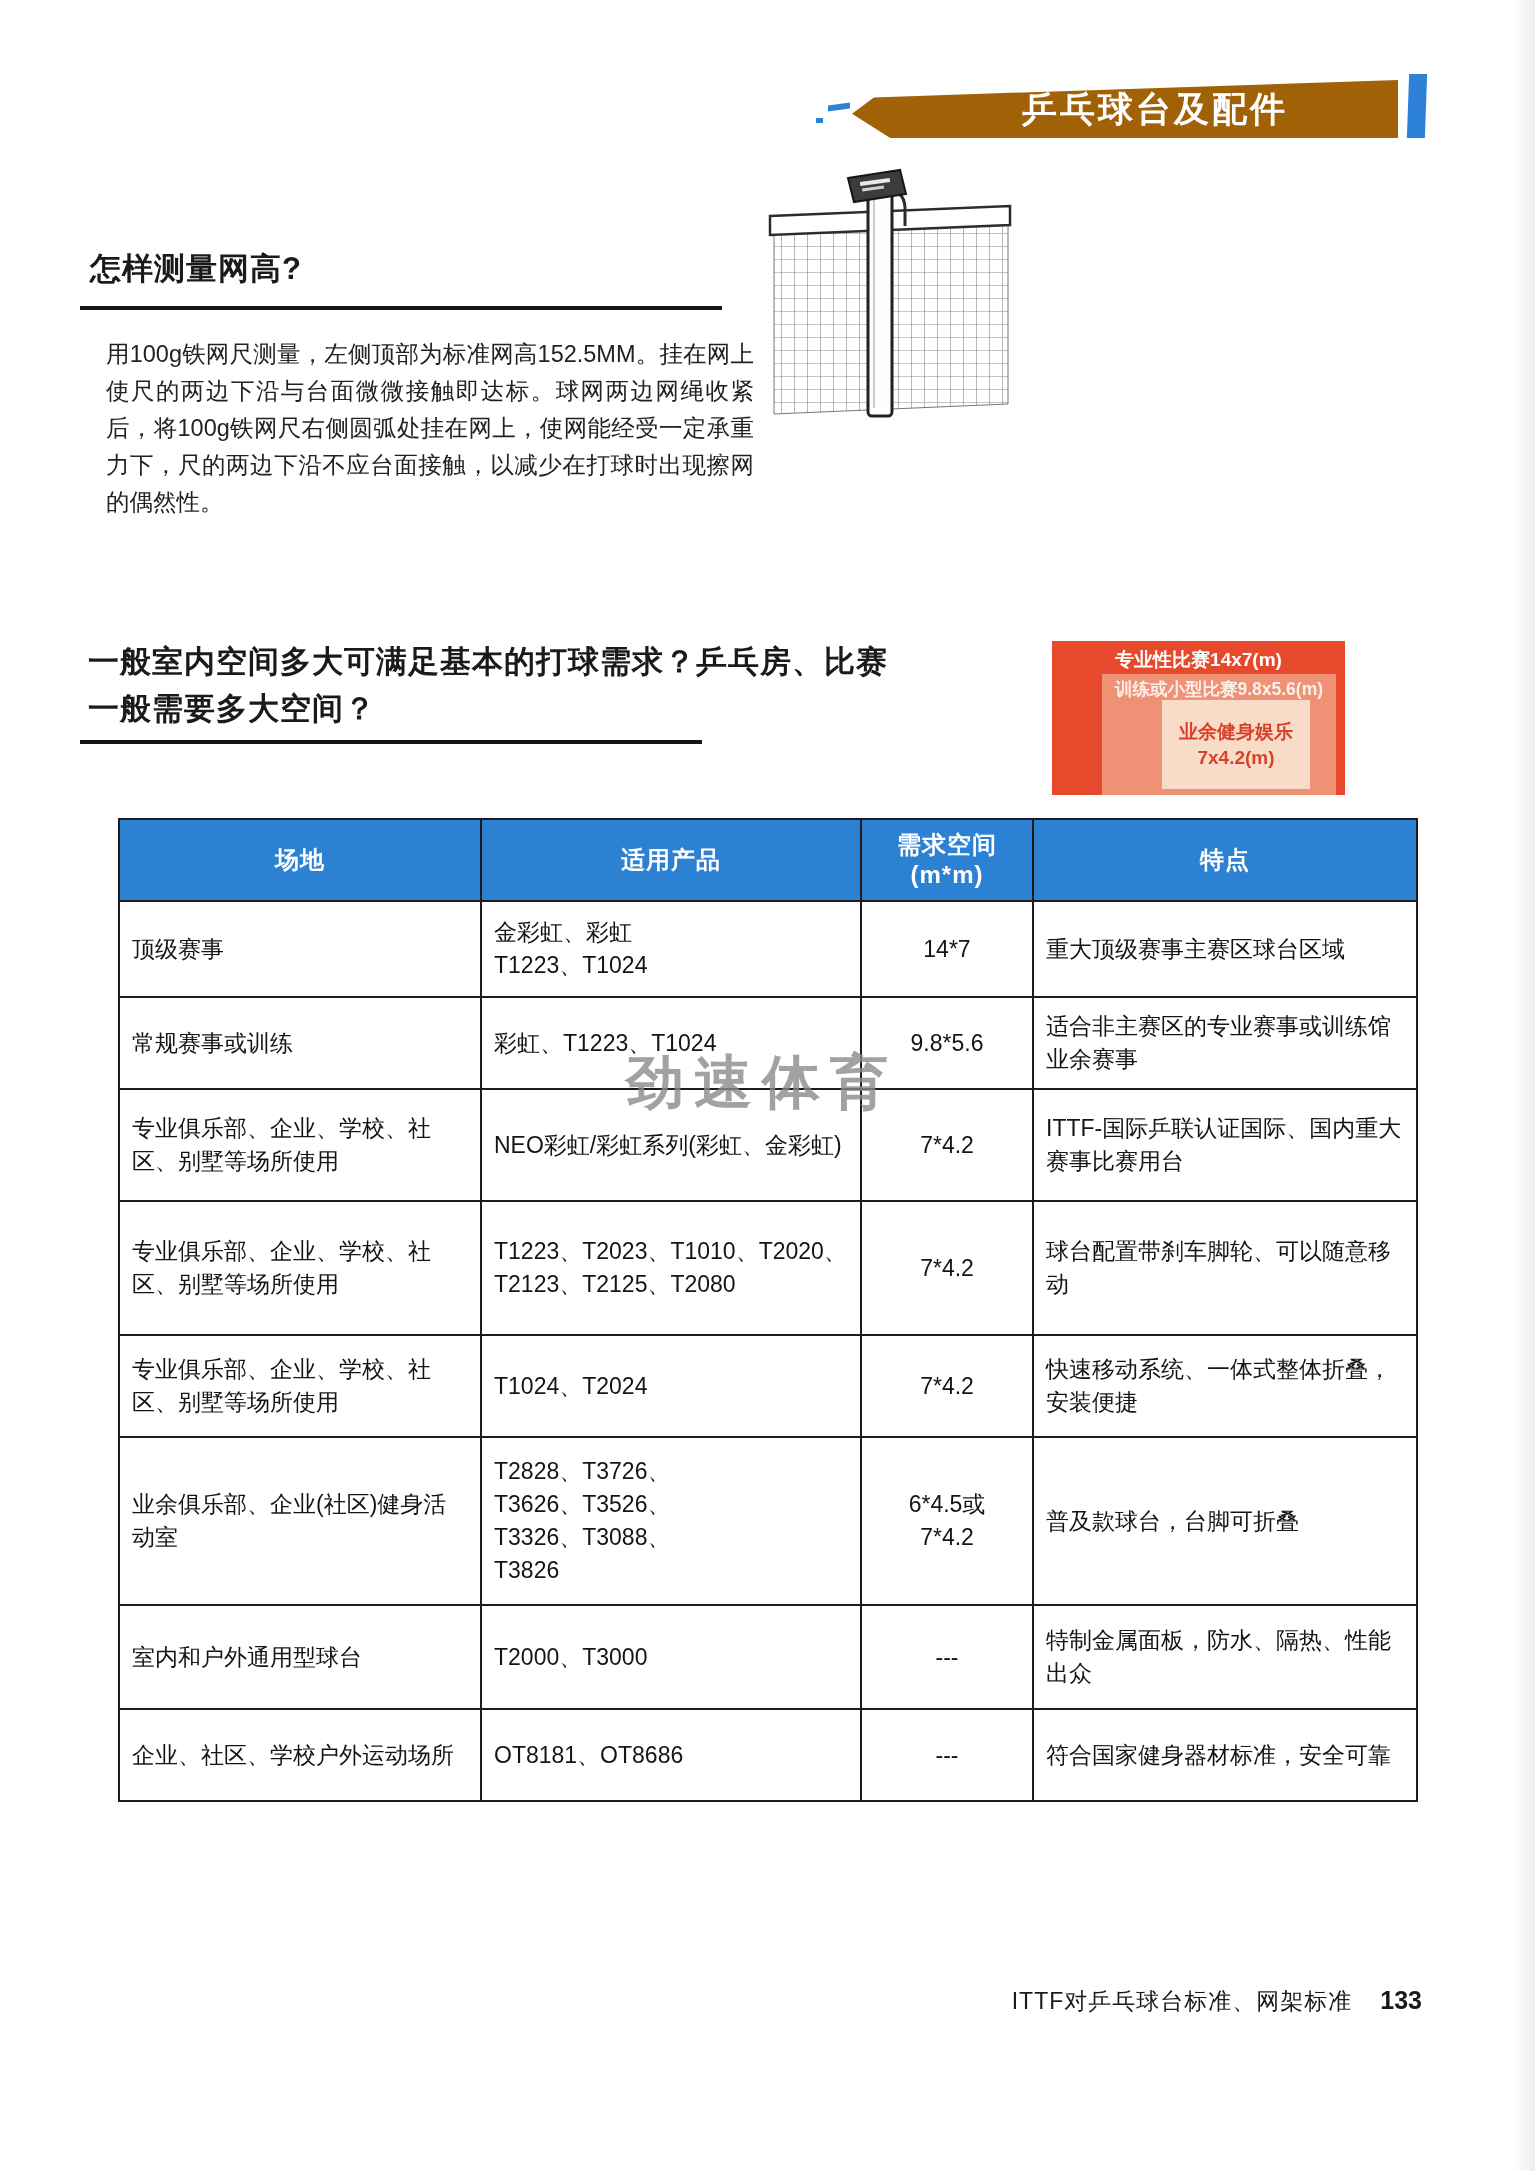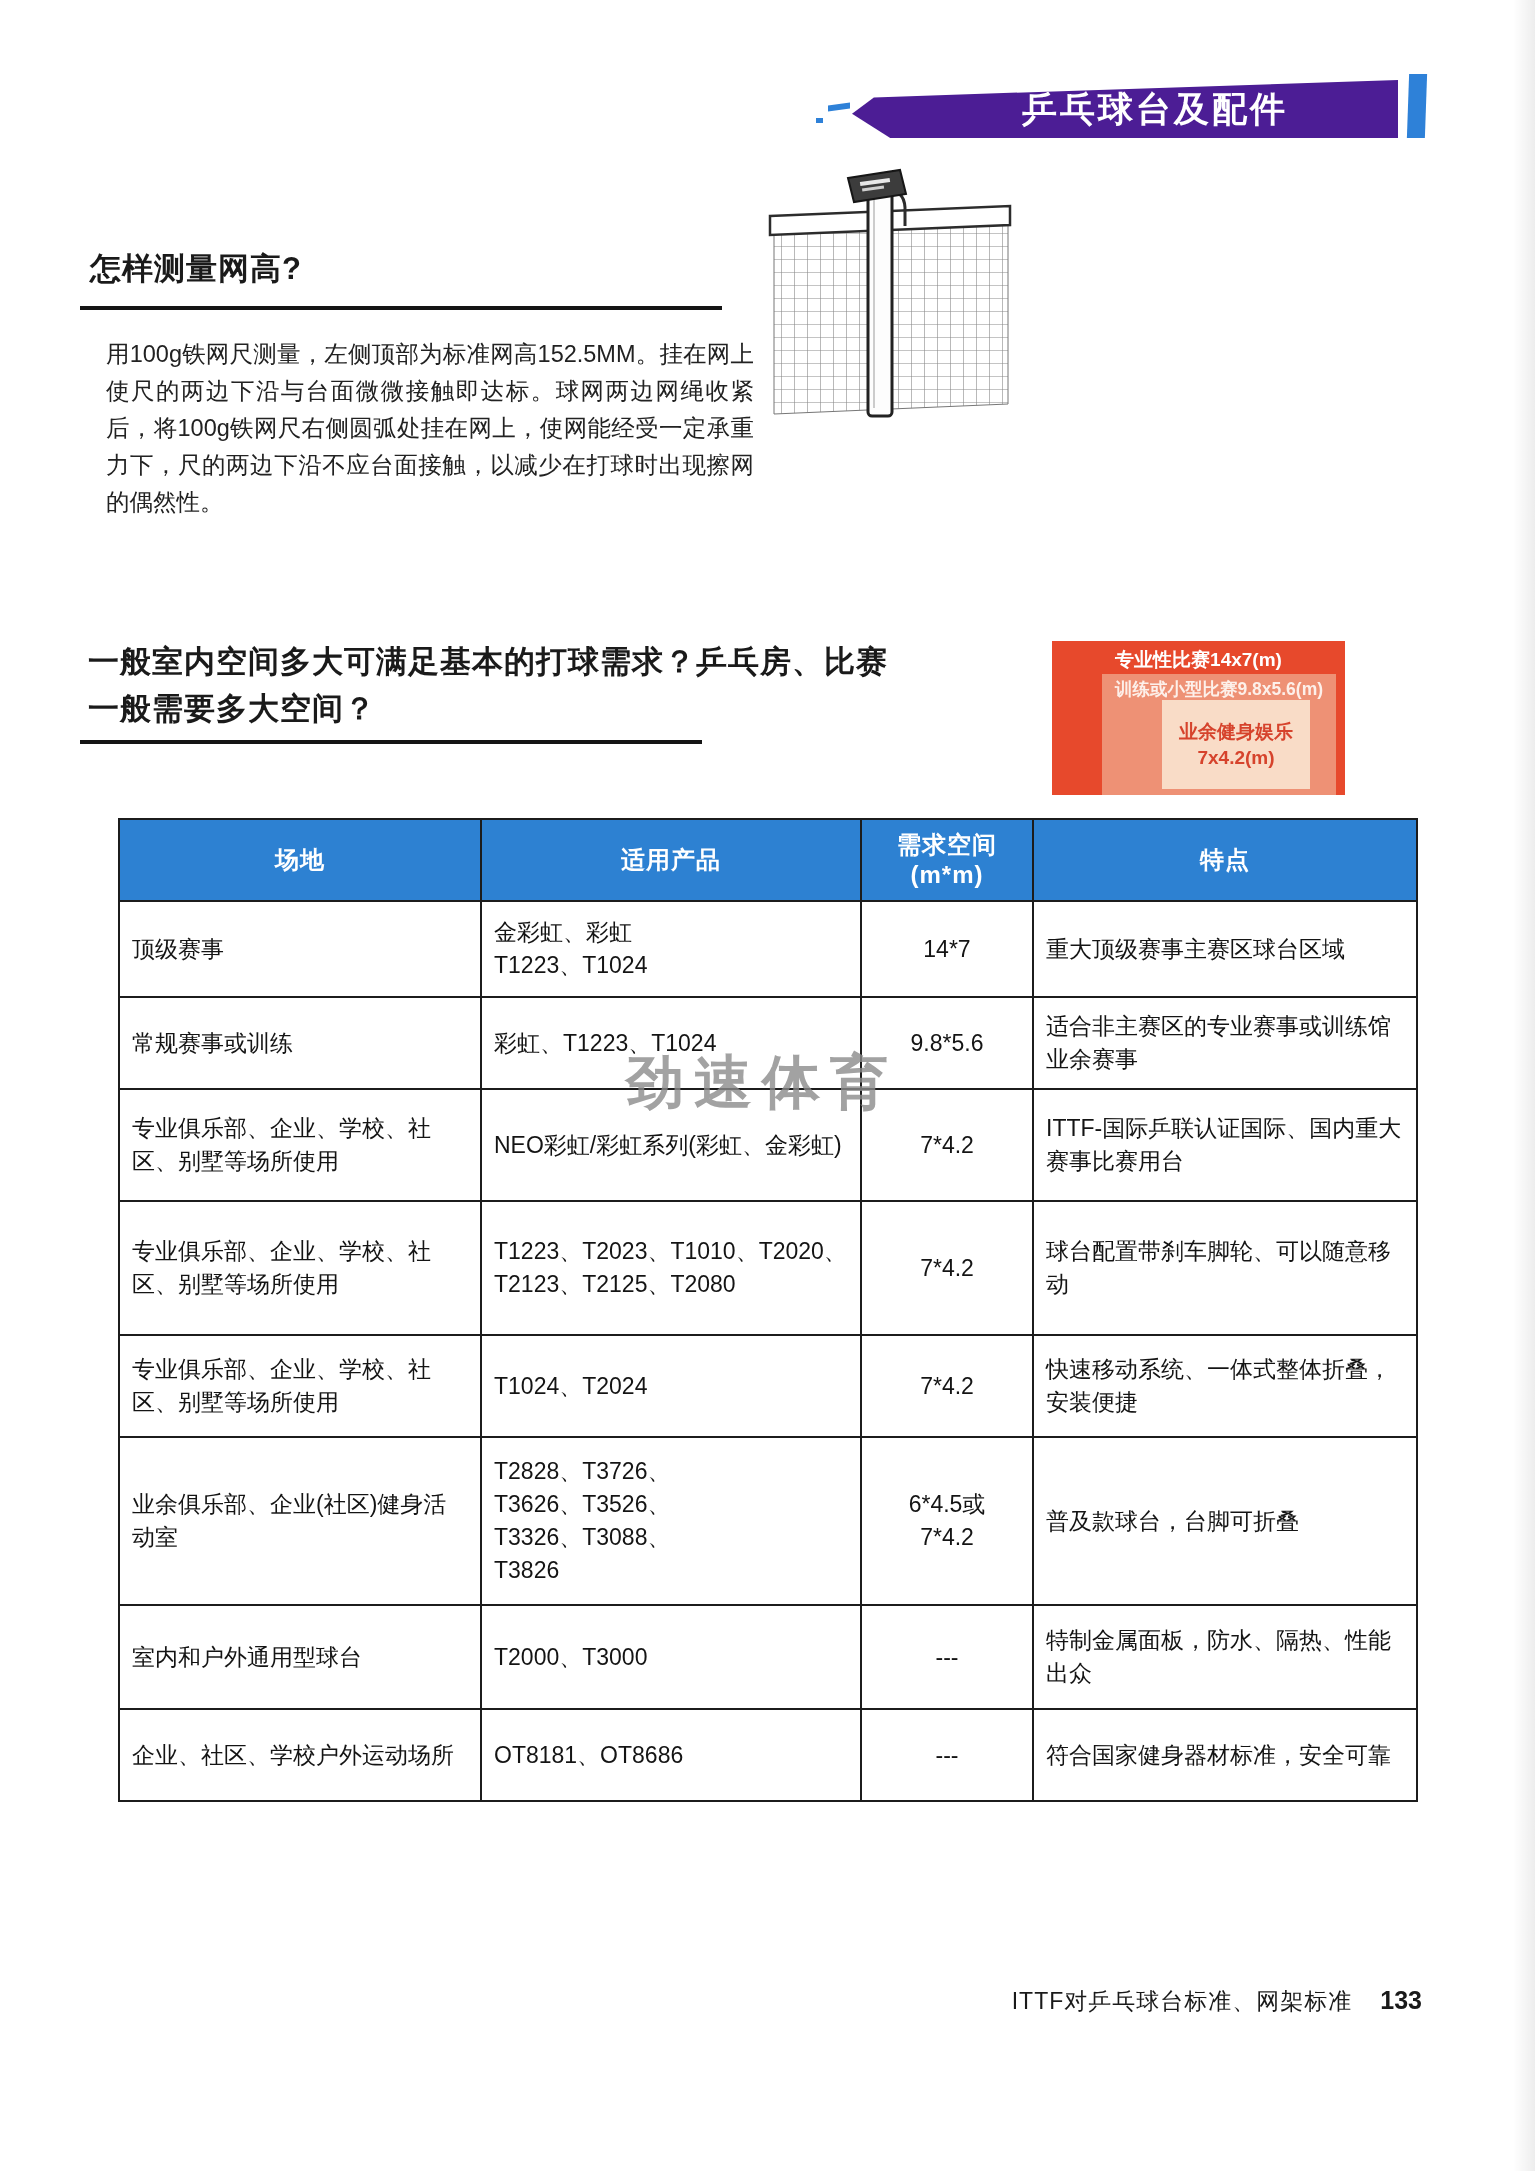--- a/index.html
+++ b/index.html
@@ -10,21 +10,21 @@
     font-family:"Liberation Sans","DejaVu Sans",sans-serif;
     color:#1a1a1a;
     overflow:hidden;
     margin:0 auto;
   }
   .abs{position:absolute;}
 
   
   .banner{
     left:852px;top:80px;width:546px;height:58px;
-    background:#4c1d95;
+    background:#a16207;
     clip-path:polygon(0 58%,4% 30%,100% 0%,100% 100%,7% 100%);
     display:flex;align-items:center;justify-content:center;
   }
   .banner-title{
     color:#ffffff;font-size:35px;font-weight:700;letter-spacing:3px;
     padding-left:60px;white-space:nowrap;
   }
   .banner-dash{left:828px;top:104px;width:22px;height:6px;background:#2e81d8;transform:skewY(-8deg);}
   .banner-dot{left:816px;top:118px;width:7px;height:5px;background:#2e81d8;}
   .banner-sidebar{left:1408px;top:74px;width:18px;height:64px;background:#2e81d8;transform:skewX(-2deg);}

